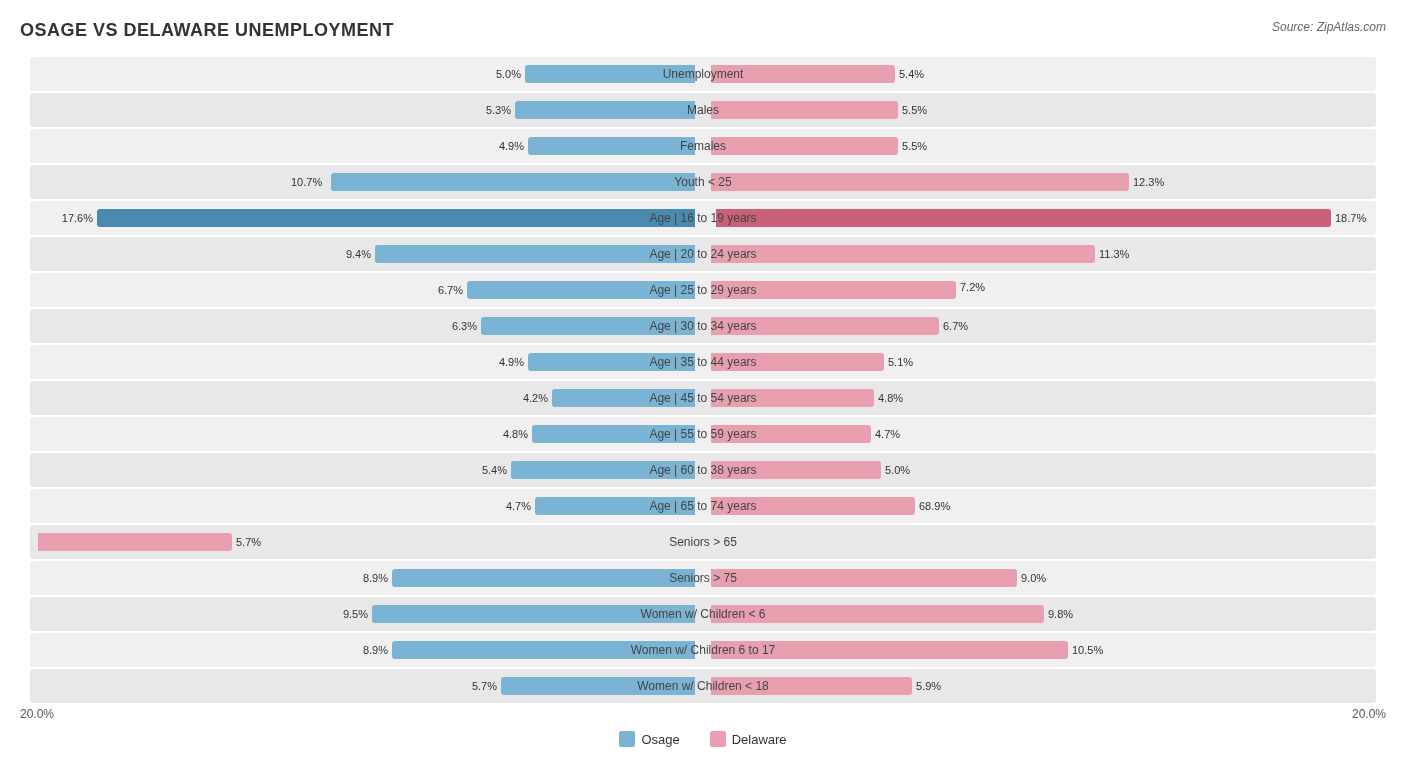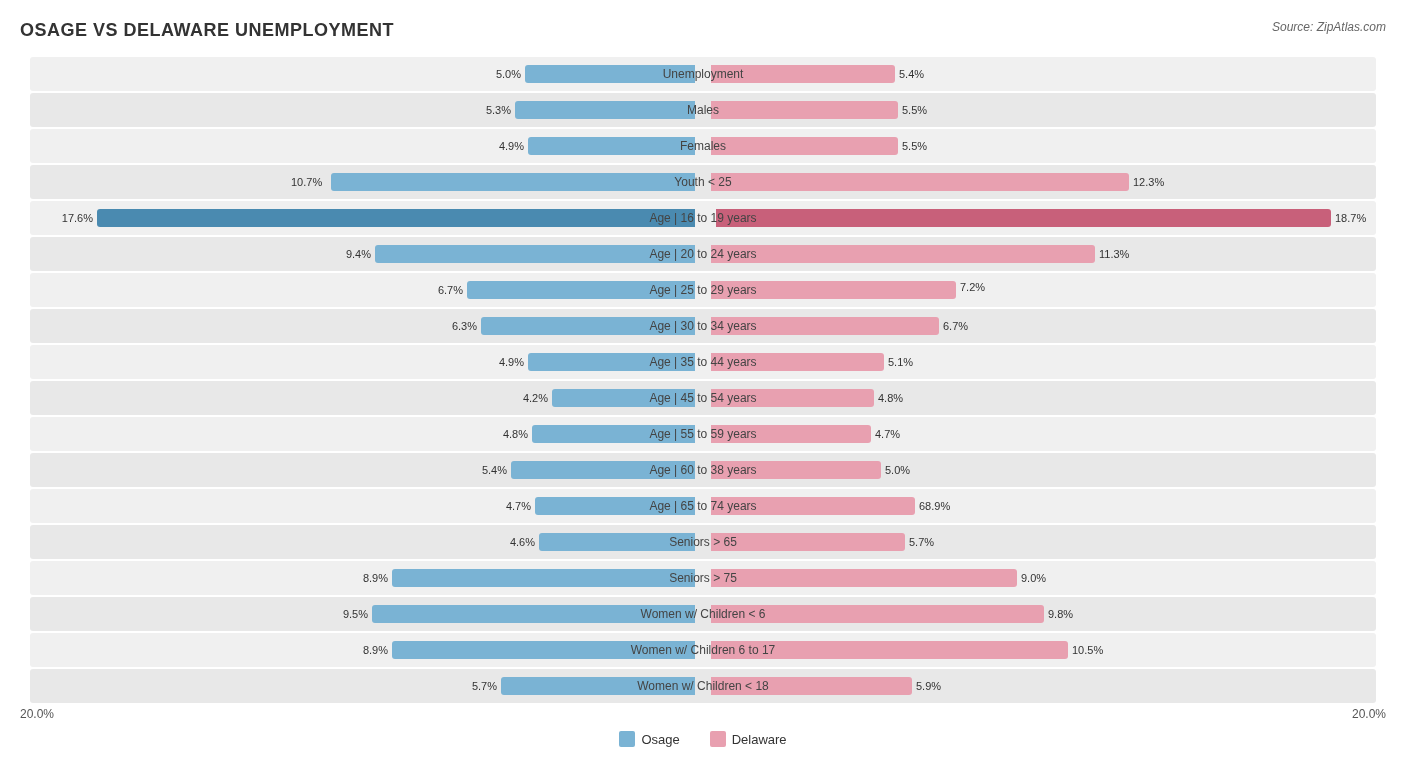--- a/index.html
+++ b/index.html
@@ -241,24 +241,20 @@
           <span style="font-size: 11px; color: rgb(51, 51, 51); margin-right: 4px; white-space: nowrap; min-width: 36px; text-align: right;">4.7%</span>
           <div style="height: 18px; width: 160px; background: rgb(122, 179, 212); border-radius: 3px 0px 0px 3px; max-width: calc(100% - 50px);"></div>
         </div>
         <div style="position: absolute; left: 50%; transform: translateX(-50%); white-space: nowrap; font-size: 12px; color: rgb(68, 68, 68); z-index: 10; text-align: center; pointer-events: none; background: transparent;">Age | 65 to 74 years</div>
         <div style="width: 50%; display: flex; align-items: center; justify-content: flex-start; padding-left: 8px; position: relative;">
           <div style="height: 18px; width: 204px; background: rgb(232, 160, 176); border-radius: 0px 3px 3px 0px; max-width: calc(100% - 50px);"></div>
           <span style="font-size: 11px; color: rgb(51, 51, 51); margin-left: 4px; white-space: nowrap; min-width: 36px;">68.9%</span>
         </div>
       </div>
       <div class="row-wrapper" style="display: flex; align-items: center; width: 100%; margin-bottom: 2px; min-height: 34px; background: rgb(232, 232, 232); border-radius: 3px; position: relative;">
-        <div style="width: 50%; display: flex; align-items: center; justify-content: flex-end; padding-right: 8px; position: relative;">
-          <span style="font-size: 11px; color: rgb(51, 51, 51); margin-right: 4px; white-space: nowrap; min-width: 36px; text-align: right;">4.6%</span>
-          <div style="height: 18px; width: 156px; background: rgb(122, 179, 212); border-radius: 3px 0px 0px 3px; max-width: calc(100% - 50px);"></div>
-        </div>
         <div style="position: absolute; left: 50%; transform: translateX(-50%); white-space: nowrap; font-size: 12px; color: rgb(68, 68, 68); z-index: 10; text-align: center; pointer-events: none; background: transparent;">Seniors &gt; 65</div>
         <div style="width: 50%; display: flex; align-items: center; justify-content: flex-start; padding-left: 8px; position: relative;">
           <div style="height: 18px; width: 194px; background: rgb(232, 160, 176); border-radius: 0px 3px 3px 0px; max-width: calc(100% - 50px);"></div>
           <span style="font-size: 11px; color: rgb(51, 51, 51); margin-left: 4px; white-space: nowrap; min-width: 36px;">5.7%</span>
         </div>
       </div>
       <div class="row-wrapper" style="display: flex; align-items: center; width: 100%; margin-bottom: 2px; min-height: 34px; background: rgb(240, 240, 240); border-radius: 3px; position: relative;">
         <div style="width: 50%; display: flex; align-items: center; justify-content: flex-end; padding-right: 8px; position: relative;">
           <span style="font-size: 11px; color: rgb(51, 51, 51); margin-right: 4px; white-space: nowrap; min-width: 36px; text-align: right;">8.9%</span>
           <div style="height: 18px; width: 303px; background: rgb(122, 179, 212); border-radius: 3px 0px 0px 3px; max-width: calc(100% - 50px);"></div>

